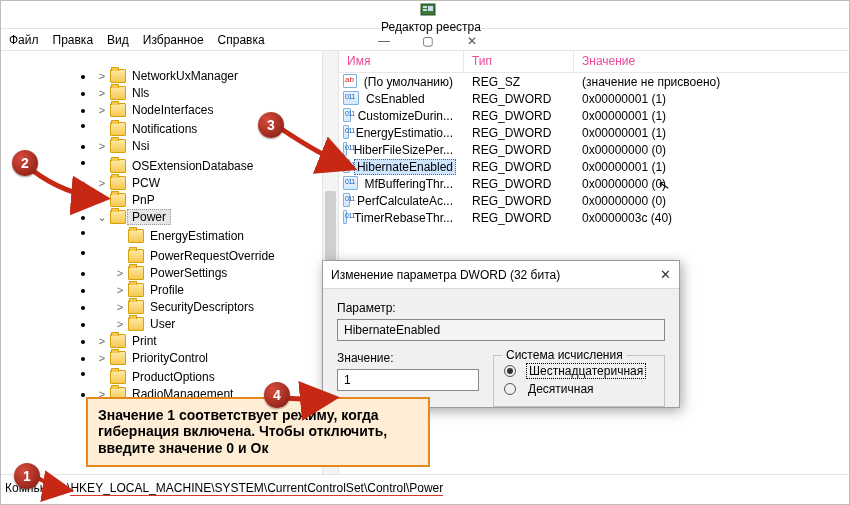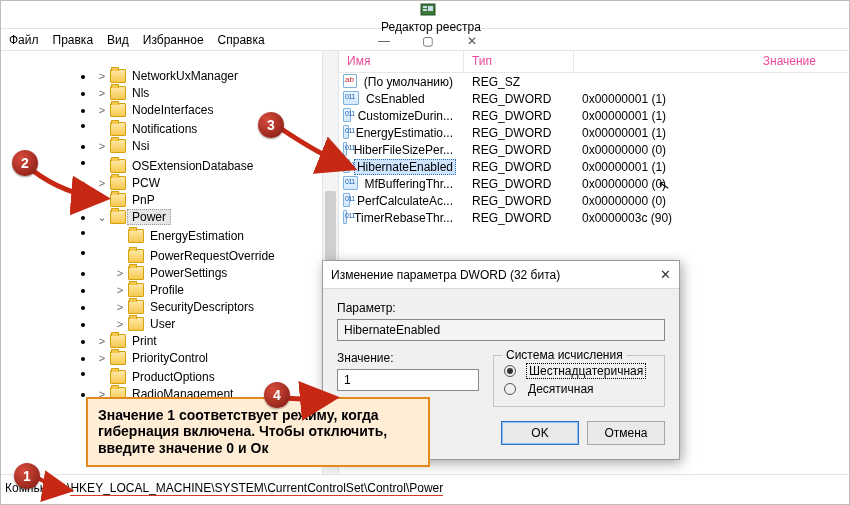--- a/index.html
+++ b/index.html
@@ -96,21 +96,21 @@
   }
   .list-header .col {
     padding: 3px 8px 0 8px;
     border-right: 1px solid #e7e7e7;
     color:#ec4899;
     overflow:hidden; white-space:nowrap; text-overflow:ellipsis;
   }
   .list-header .col:last-child { border-right: none; }
   .col-name { width: 125px; }
   .col-type { width: 110px; }
-  .col-val { width: 250px; text-align: right; }
+  .col-val { width: 250px; }
 
   .list-rows .row {
     display: flex; height: 17px; align-items:center;
     font-size:12px;
   }
   .row .cell { padding: 0 8px; overflow:hidden; white-space:nowrap; text-overflow:ellipsis; }
   .row .c-name { width:125px; display:flex; gap:4px; padding-left:4px;}
   .row .c-type { width:110px; }
   .row .c-val  { width:250px; }
   .row.sel .c-name .lbl {
@@ -388,20 +388,21 @@
         <div class="col col-type">Тип</div>
         <div class="col col-val">Значение</div>
       </div>
       <div class="list-rows" id="list-rows">
           <div class="row">
             <div class="cell c-name">
               <span class="val-icon sz"></span>
               <span class="lbl">(По умолчанию)</span>
             </div>
             <div class="cell c-type">REG_SZ</div>
+            <div class="cell c-val">(значение не присвоено)</div>
           </div>
           <div class="row">
             <div class="cell c-name">
               <span class="val-icon dw"></span>
               <span class="lbl">CsEnabled</span>
             </div>
             <div class="cell c-type">REG_DWORD</div>
             <div class="cell c-val">0x00000001 (1)</div>
           </div>
           <div class="row">
@@ -451,21 +452,21 @@
             </div>
             <div class="cell c-type">REG_DWORD</div>
             <div class="cell c-val">0x00000000 (0)</div>
           </div>
           <div class="row">
             <div class="cell c-name">
               <span class="val-icon dw"></span>
               <span class="lbl">TimerRebaseThr...</span>
             </div>
             <div class="cell c-type">REG_DWORD</div>
-            <div class="cell c-val">0x0000003c (90)</div>
+            <div class="cell c-val">0x0000003c (40)</div>
           </div>
         </div>
     </div>
 
   </div>
 
   <div class="statusbar">
     <span>Компьютер\</span>
       <span class="path-hl">HKEY_LOCAL_MACHINE\SYSTEM\CurrentControlSet\Control\Power</span>
   </div>
@@ -493,24 +494,20 @@
           <span class="radio-bullet on"></span>
           <span class="rlabel">Шестнадцатеричная</span>
         </div>
         <div class="radio">
           <span class="radio-bullet"></span>
           <span class="rlabel">Десятичная</span>
         </div>
       </div>
     </div>
   </div>
-  <div class="dbuttons">
-    <div class="btn primary">OK</div>
-    <div class="btn">Отмена</div>
-  </div>
 </div>
 
 <div class="callout">Значение 1 соответствует режиму, когда гибернация включена. Чтобы отключить, введите значение 0 и Ок</div>
 
 <div class="badge" style="left:14px; top:463px;">1</div>
 <div class="badge" style="left:12px; top:150px;">2</div>
 <div class="badge" style="left:258px; top:112px;">3</div>
 <div class="badge" style="left:264px; top:382px;">4</div>
 
 <svg class="arrows">

